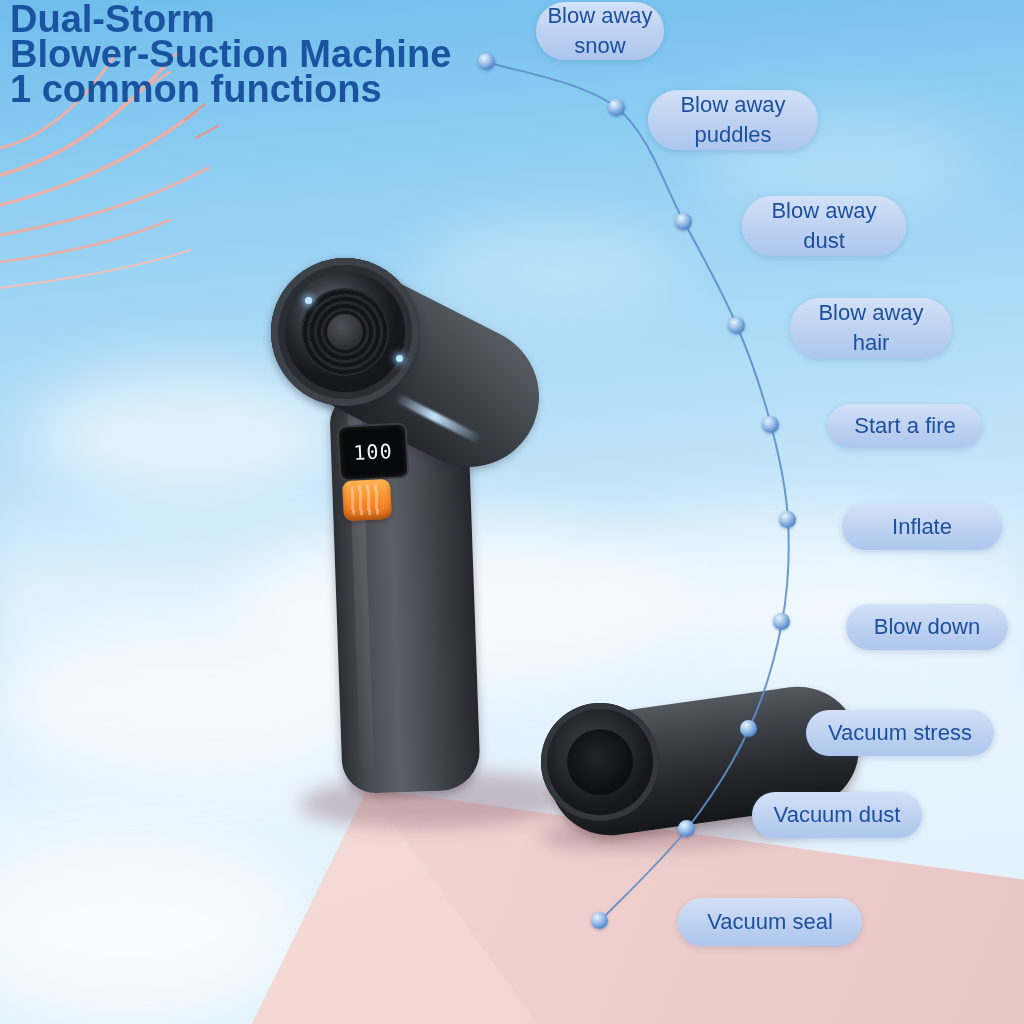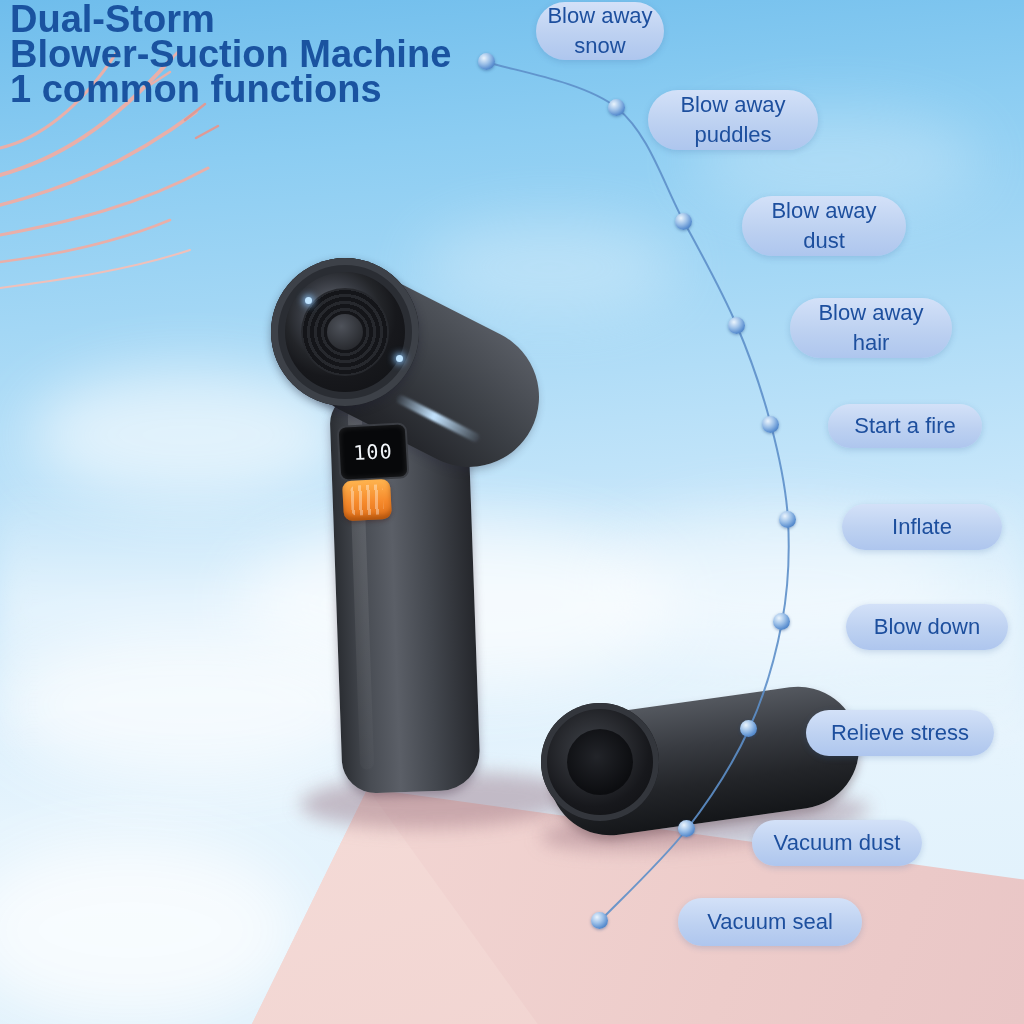--- a/index.html
+++ b/index.html
@@ -137,22 +137,22 @@
 snow</div>
   <div class="pill" style="left:648px;top:90px;width:170px;height:60px">Blow away
 puddles</div>
   <div class="pill" style="left:742px;top:196px;width:164px;height:60px">Blow away
 dust</div>
   <div class="pill" style="left:790px;top:298px;width:162px;height:60px">Blow away
 hair</div>
   <div class="pill" style="left:828px;top:404px;width:154px;height:44px">Start a fire</div>
   <div class="pill" style="left:842px;top:504px;width:160px;height:46px">Inflate</div>
   <div class="pill" style="left:846px;top:604px;width:162px;height:46px">Blow down</div>
-  <div class="pill" style="left:806px;top:710px;width:188px;height:46px">Relieve stress</div>
-  <div class="pill" style="left:752px;top:820px;width:170px;height:46px">Vacuum dust</div>
+  <div class="pill" style="left:806px;top:710px;width:188px;height:46px">Vacuum stress</div>
+  <div class="pill" style="left:752px;top:792px;width:170px;height:46px">Vacuum dust</div>
   <div class="pill" style="left:678px;top:898px;width:184px;height:48px">Vacuum seal</div>
 
   <div class="title">
     <div>Dual-Storm</div>
     <div>Blower-Suction Machine</div>
     <div>1 common functions</div>
   </div>
 
 </div>
 

